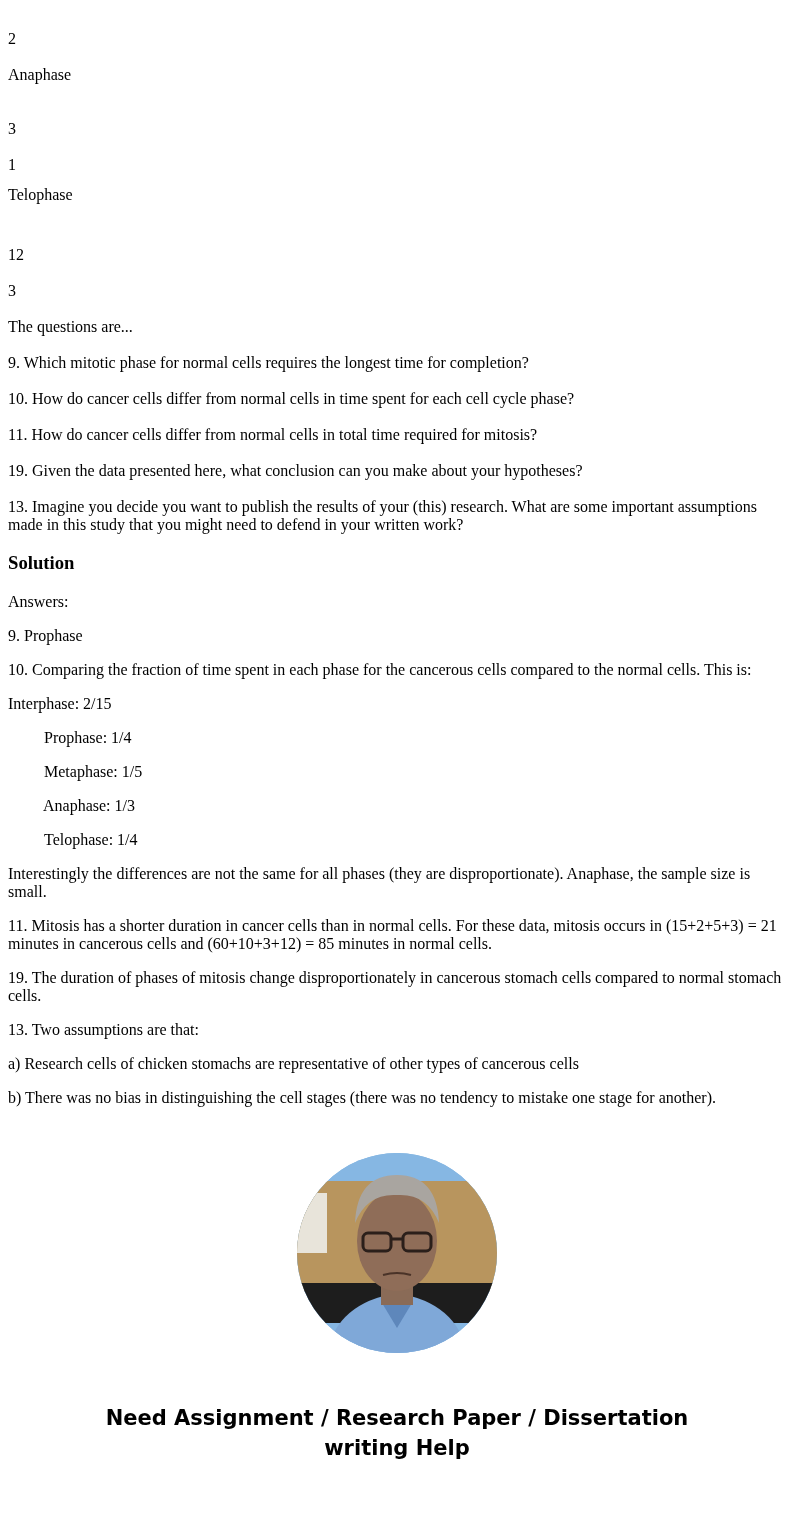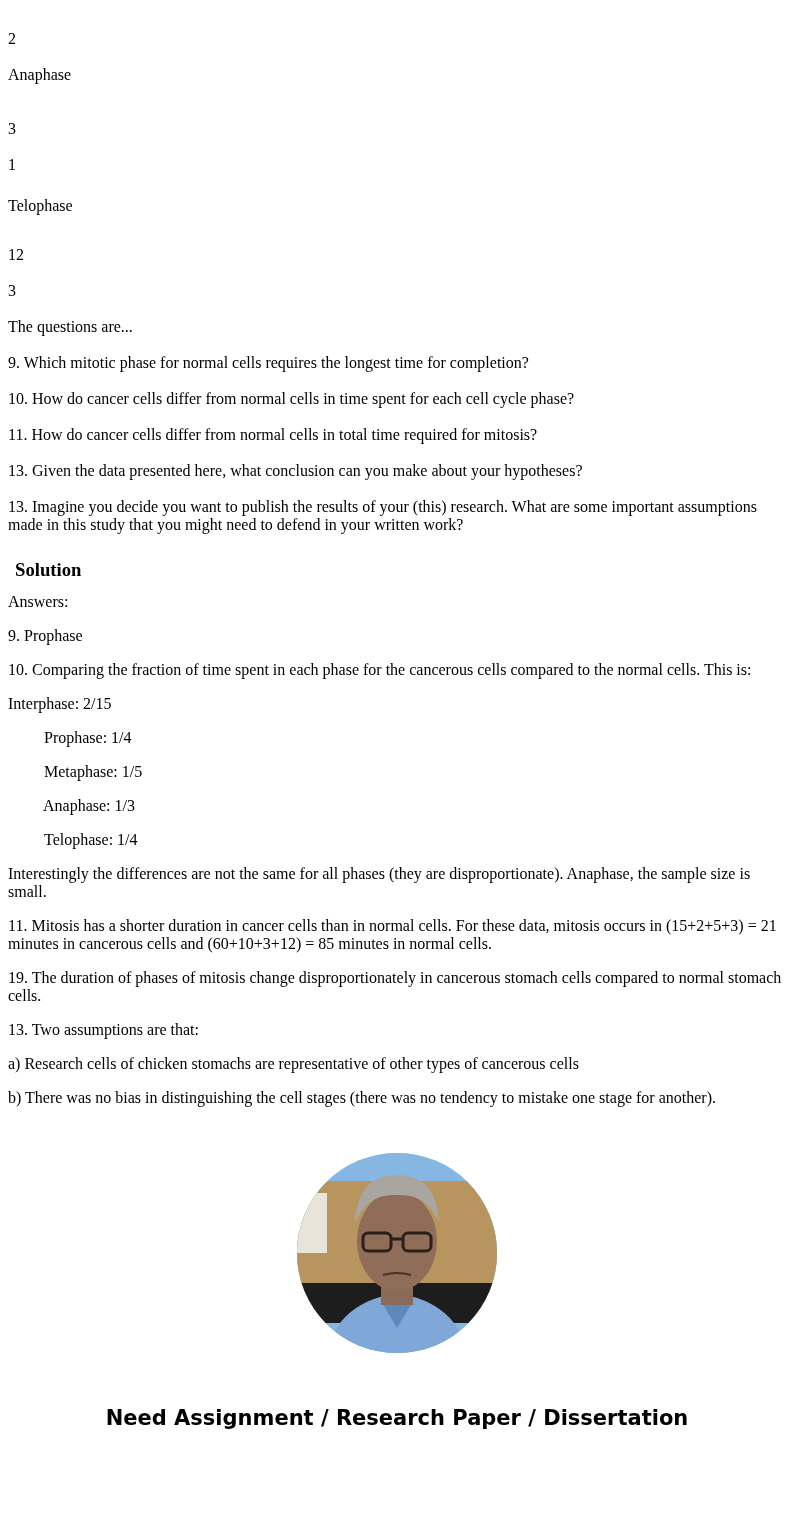--- a/index.html
+++ b/index.html
@@ -11,21 +11,21 @@
       font-family: "Liberation Serif", serif;
       font-size: 16px;
       color: #000;
     }
     .content { position: absolute; left: 8px; top: -14px; width: 778px; }
     p { margin: 0; line-height: 18px; }
     .blk { position: absolute; left: 0; width: 778px; }
     .ind { padding-left: 36px; }
     .ind2 { padding-left: 35px; }
     h3 {
-      margin: 7px; font-size: 18.7px; font-weight: bold; line-height: 22px;
+      margin: 0; font-size: 18.7px; font-weight: bold; line-height: 22px;
       font-family: "Liberation Serif", serif;
     }
     .avatar {
       position: absolute; left: 297px; top: 1153px;
       width: 200px; height: 200px; border-radius: 50%; overflow: hidden;
       background: #7fb2e0;
     }
     .promo {
       position: absolute; left: 0; top: 1403px; width: 794px;
       text-align: center;
@@ -36,29 +36,29 @@
 </head>
 <body>
 
 <div class="content">
 
   <p class="blk" style="top:0px">10</p>
   <p class="blk" style="top:44px">2</p>
   <p class="blk" style="top:80px">Anaphase</p>
   <p class="blk" style="top:134px">3</p>
   <p class="blk" style="top:170px">1</p>
-  <p class="blk" style="top:211px">Telophase</p>
+  <p class="blk" style="top:200px">Telophase</p>
   <p class="blk" style="top:260px">12</p>
   <p class="blk" style="top:296px">3</p>
 
   <p class="blk" style="top:332px">The questions are...</p>
   <p class="blk" style="top:368px">9. Which mitotic phase for normal cells requires the longest time for completion?</p>
   <p class="blk" style="top:404px">10. How do cancer cells differ from normal cells in time spent for each cell cycle phase?</p>
   <p class="blk" style="top:440px">11. How do cancer cells differ from normal cells in total time required for mitosis?</p>
-  <p class="blk" style="top:476px">13. Given the data presented here, what conclusion can you make about your hypotheses?</p>
+  <p class="blk" style="top:476px">19. Given the data presented here, what conclusion can you make about your hypotheses?</p>
   <p class="blk" style="top:512px">13. Imagine you decide you want to publish the results of your (this) research. What are some important assumptions made in this study that you might need to defend in your written work?</p>
 
   <h3 class="blk" style="top:566px">Solution</h3>
   <p class="blk" style="top:607px">Answers:</p>
   <p class="blk" style="top:641px">9. Prophase</p>
   <p class="blk" style="top:675px">10. Comparing the fraction of time spent in each phase for the cancerous cells compared to the normal cells. This is:</p>
   <p class="blk" style="top:709px">Interphase: 2/15</p>
   <p class="blk ind" style="top:743px">Prophase: 1/4</p>
   <p class="blk ind" style="top:777px">Metaphase: 1/5</p>
   <p class="blk ind2" style="top:811px">Anaphase: 1/3</p>
@@ -84,13 +84,14 @@
     <path d="M58 70 Q60 22 100 22 Q140 22 142 70 Q130 40 100 42 Q70 40 58 70 Z" fill="#a9a5a0"></path>
     <rect x="66" y="80" width="28" height="18" rx="5" fill="none" stroke="#2b1f1a" stroke-width="3"></rect>
     <rect x="106" y="80" width="28" height="18" rx="5" fill="none" stroke="#2b1f1a" stroke-width="3"></rect>
     <line x1="94" y1="86" x2="106" y2="86" stroke="#2b1f1a" stroke-width="3"></line>
     <path d="M86 122 Q100 118 114 122" stroke="#4a3328" stroke-width="2" fill="none"></path>
   </svg>
 </div>
 
 <div class="promo">
   <div>Need Assignment / Research Paper / Dissertation</div>
+  <div>writing Help</div>
 </div>
 
 </body></html>

